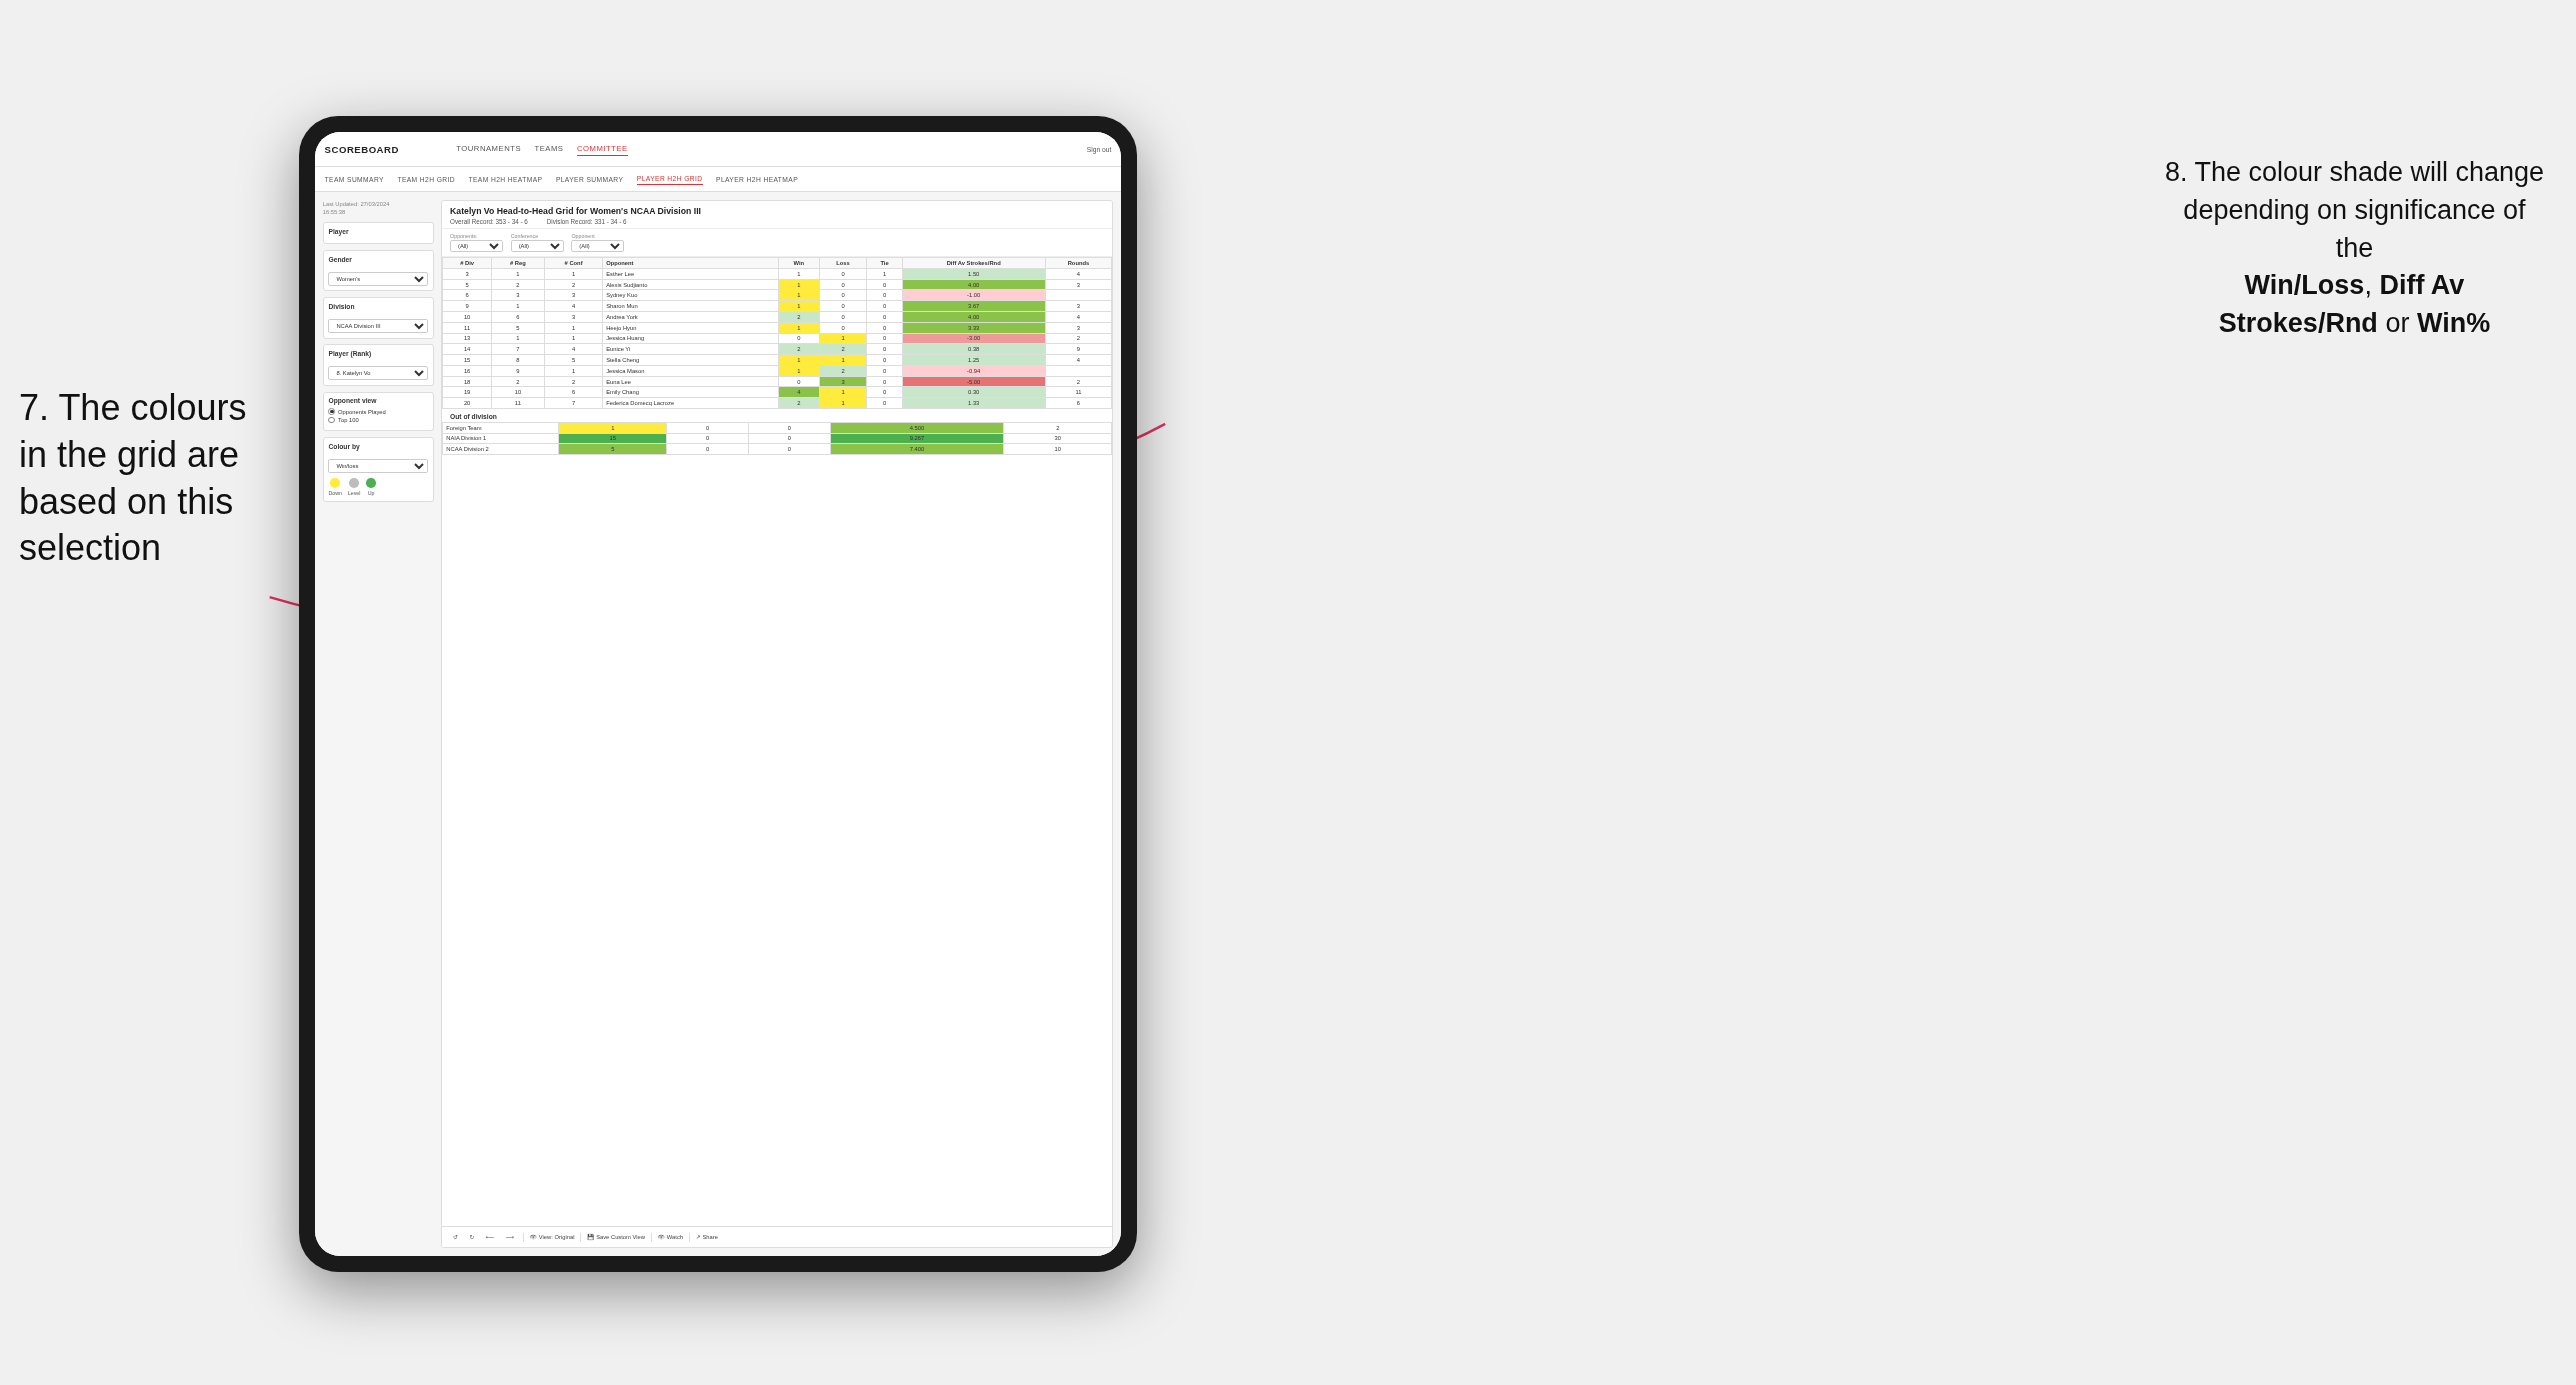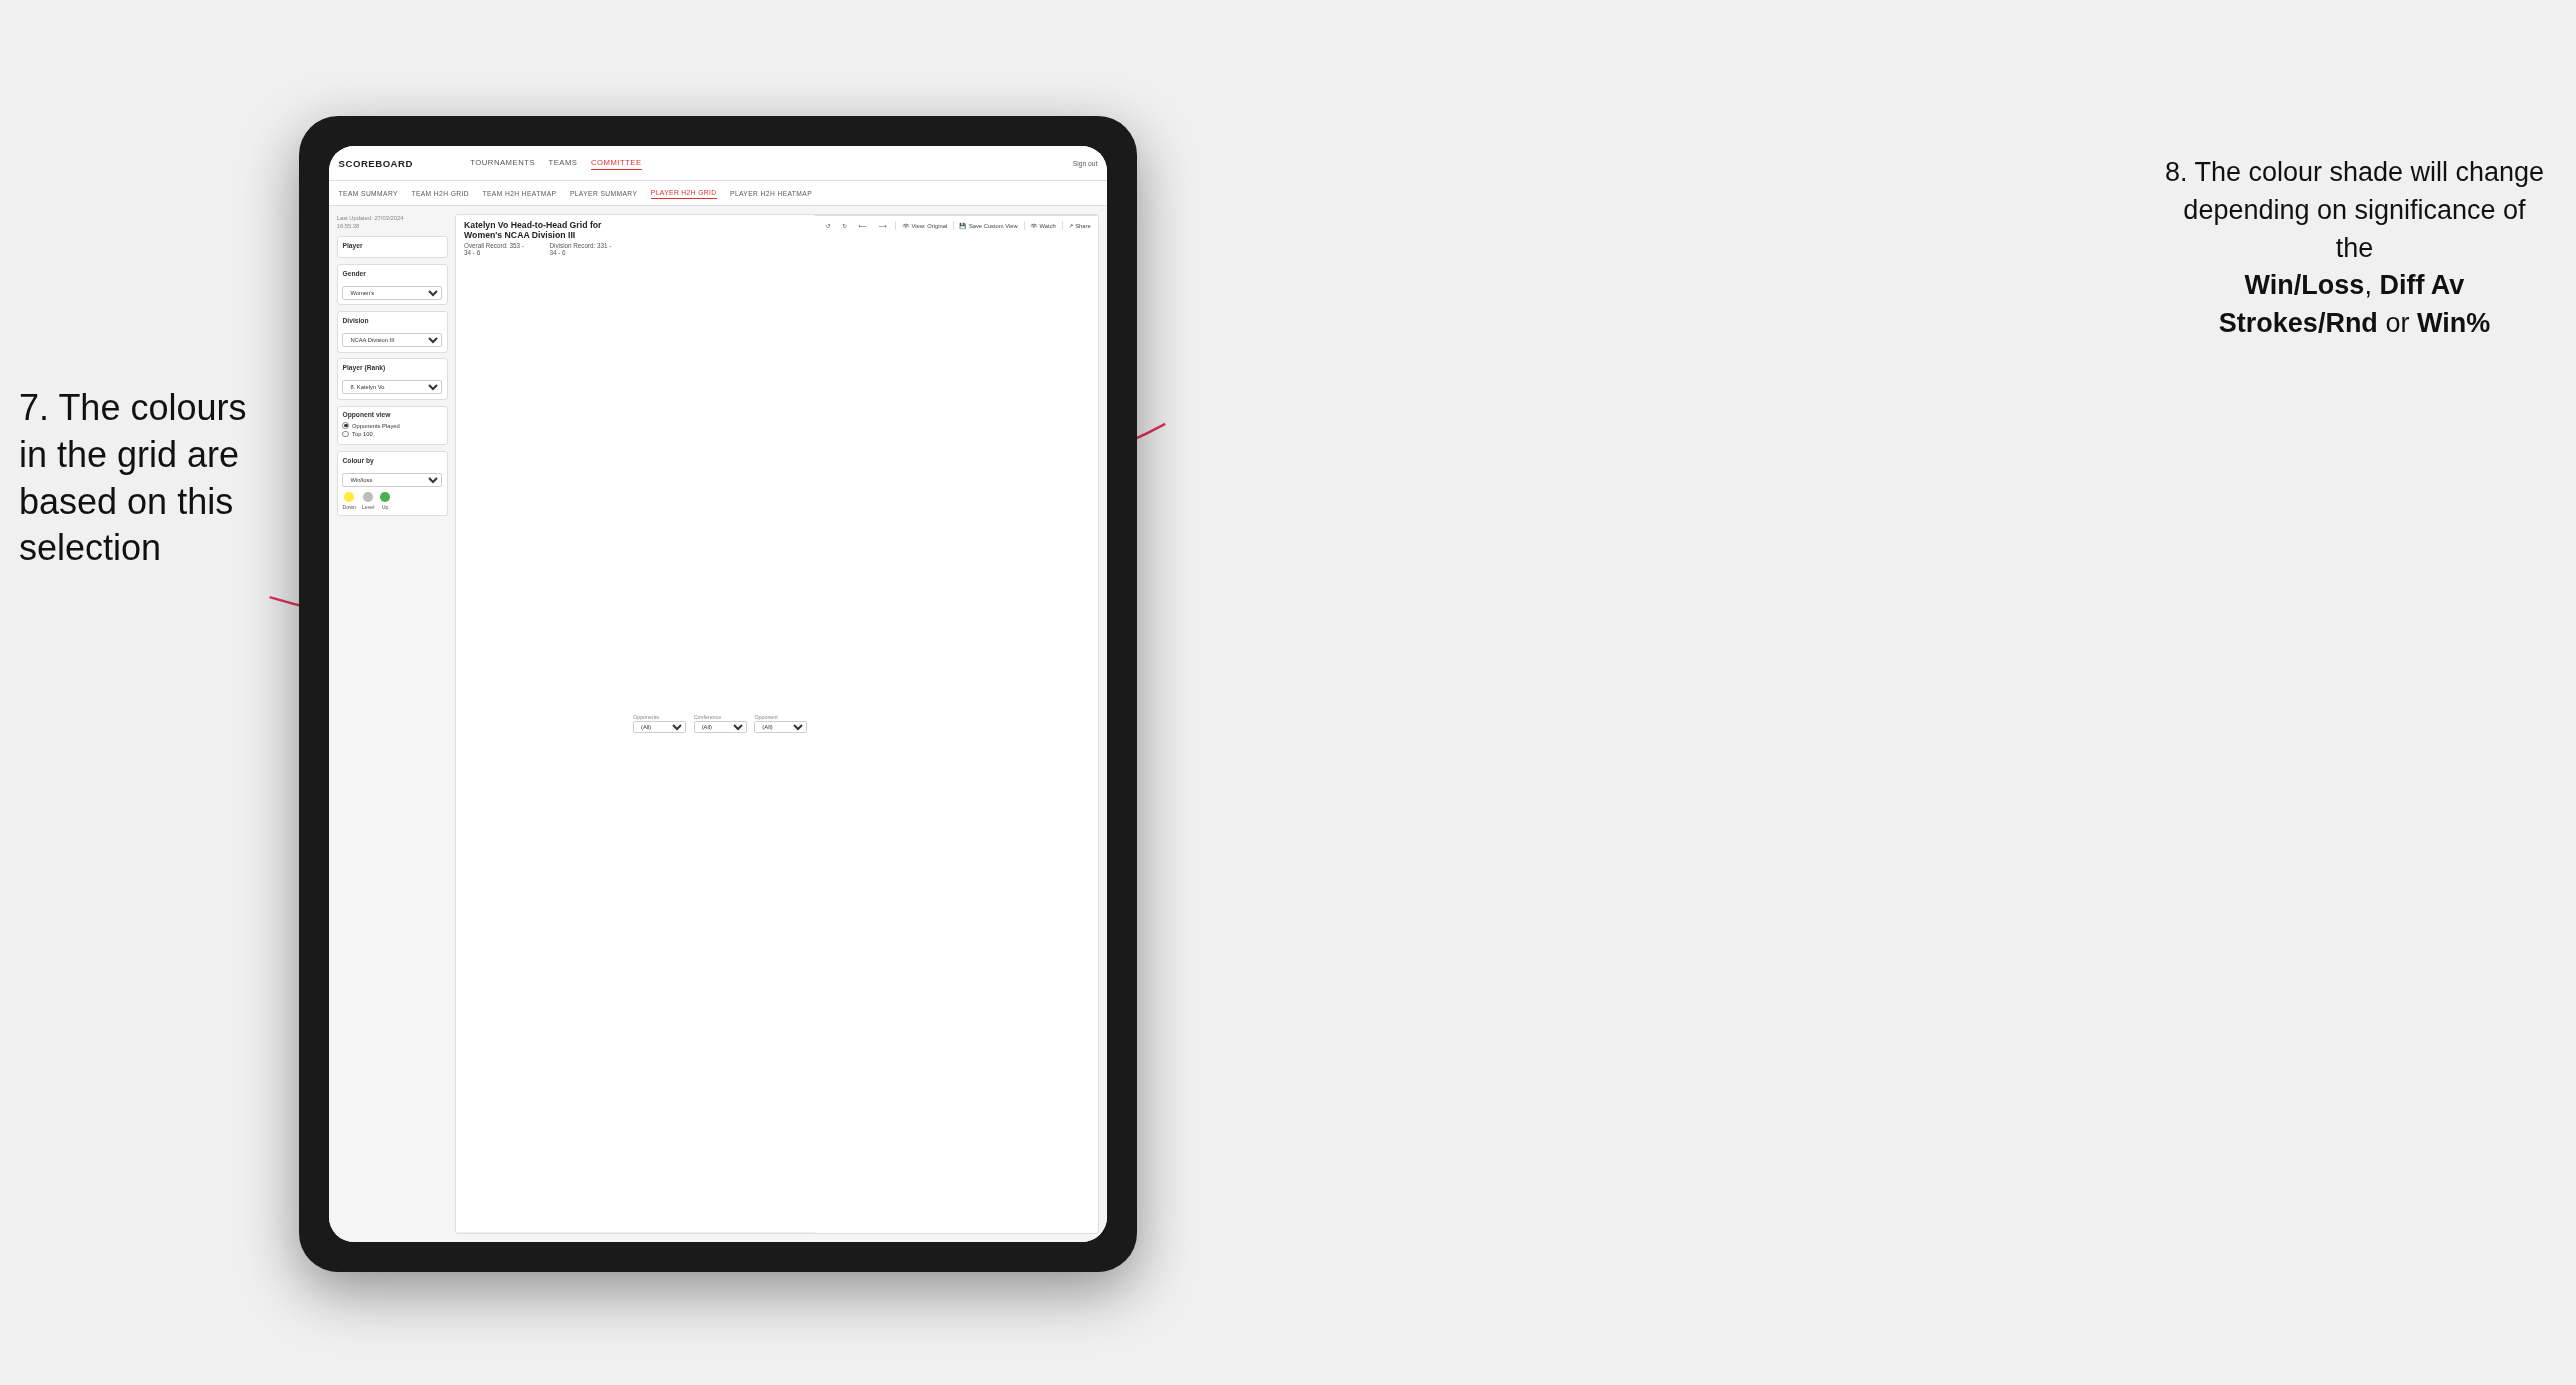--- a/index.html
+++ b/index.html
@@ -15,21 +15,21 @@
     
     .tablet-frame {
       position: absolute;
       left: 299px;
       top: 116px;
       width: 838px;
       height: 1156px;
       background: #1a1a1a;
       border-radius: 39px;
       box-shadow: 0 19px 58px rgba(0,0,0,0.4);
-      padding: 30px;
+      padding: 16px;
     }
     .tablet-screen {
       width: 100%;
       height: 100%;
       background: #fff;
       border-radius: 25px;
       overflow: hidden;
       display: flex;
       flex-direction: column;
     }
@@ -198,21 +198,21 @@
       border-radius: 50%;
     }
 
     
     .right-panel {
       flex: 1;
       background: #fff;
       border: 1px solid #ddd;
       border-radius: 2.9px;
       display: flex;
-      flex-direction: row;
+      flex-direction: column;
       overflow: hidden;
     }
     .grid-header {
       padding: 5.8px 7.7px 2.9px;
       border-bottom: 1px solid #eee;
     }
     .grid-title {
       font-size: 8.7px;
       font-weight: bold;
       color: #222;

